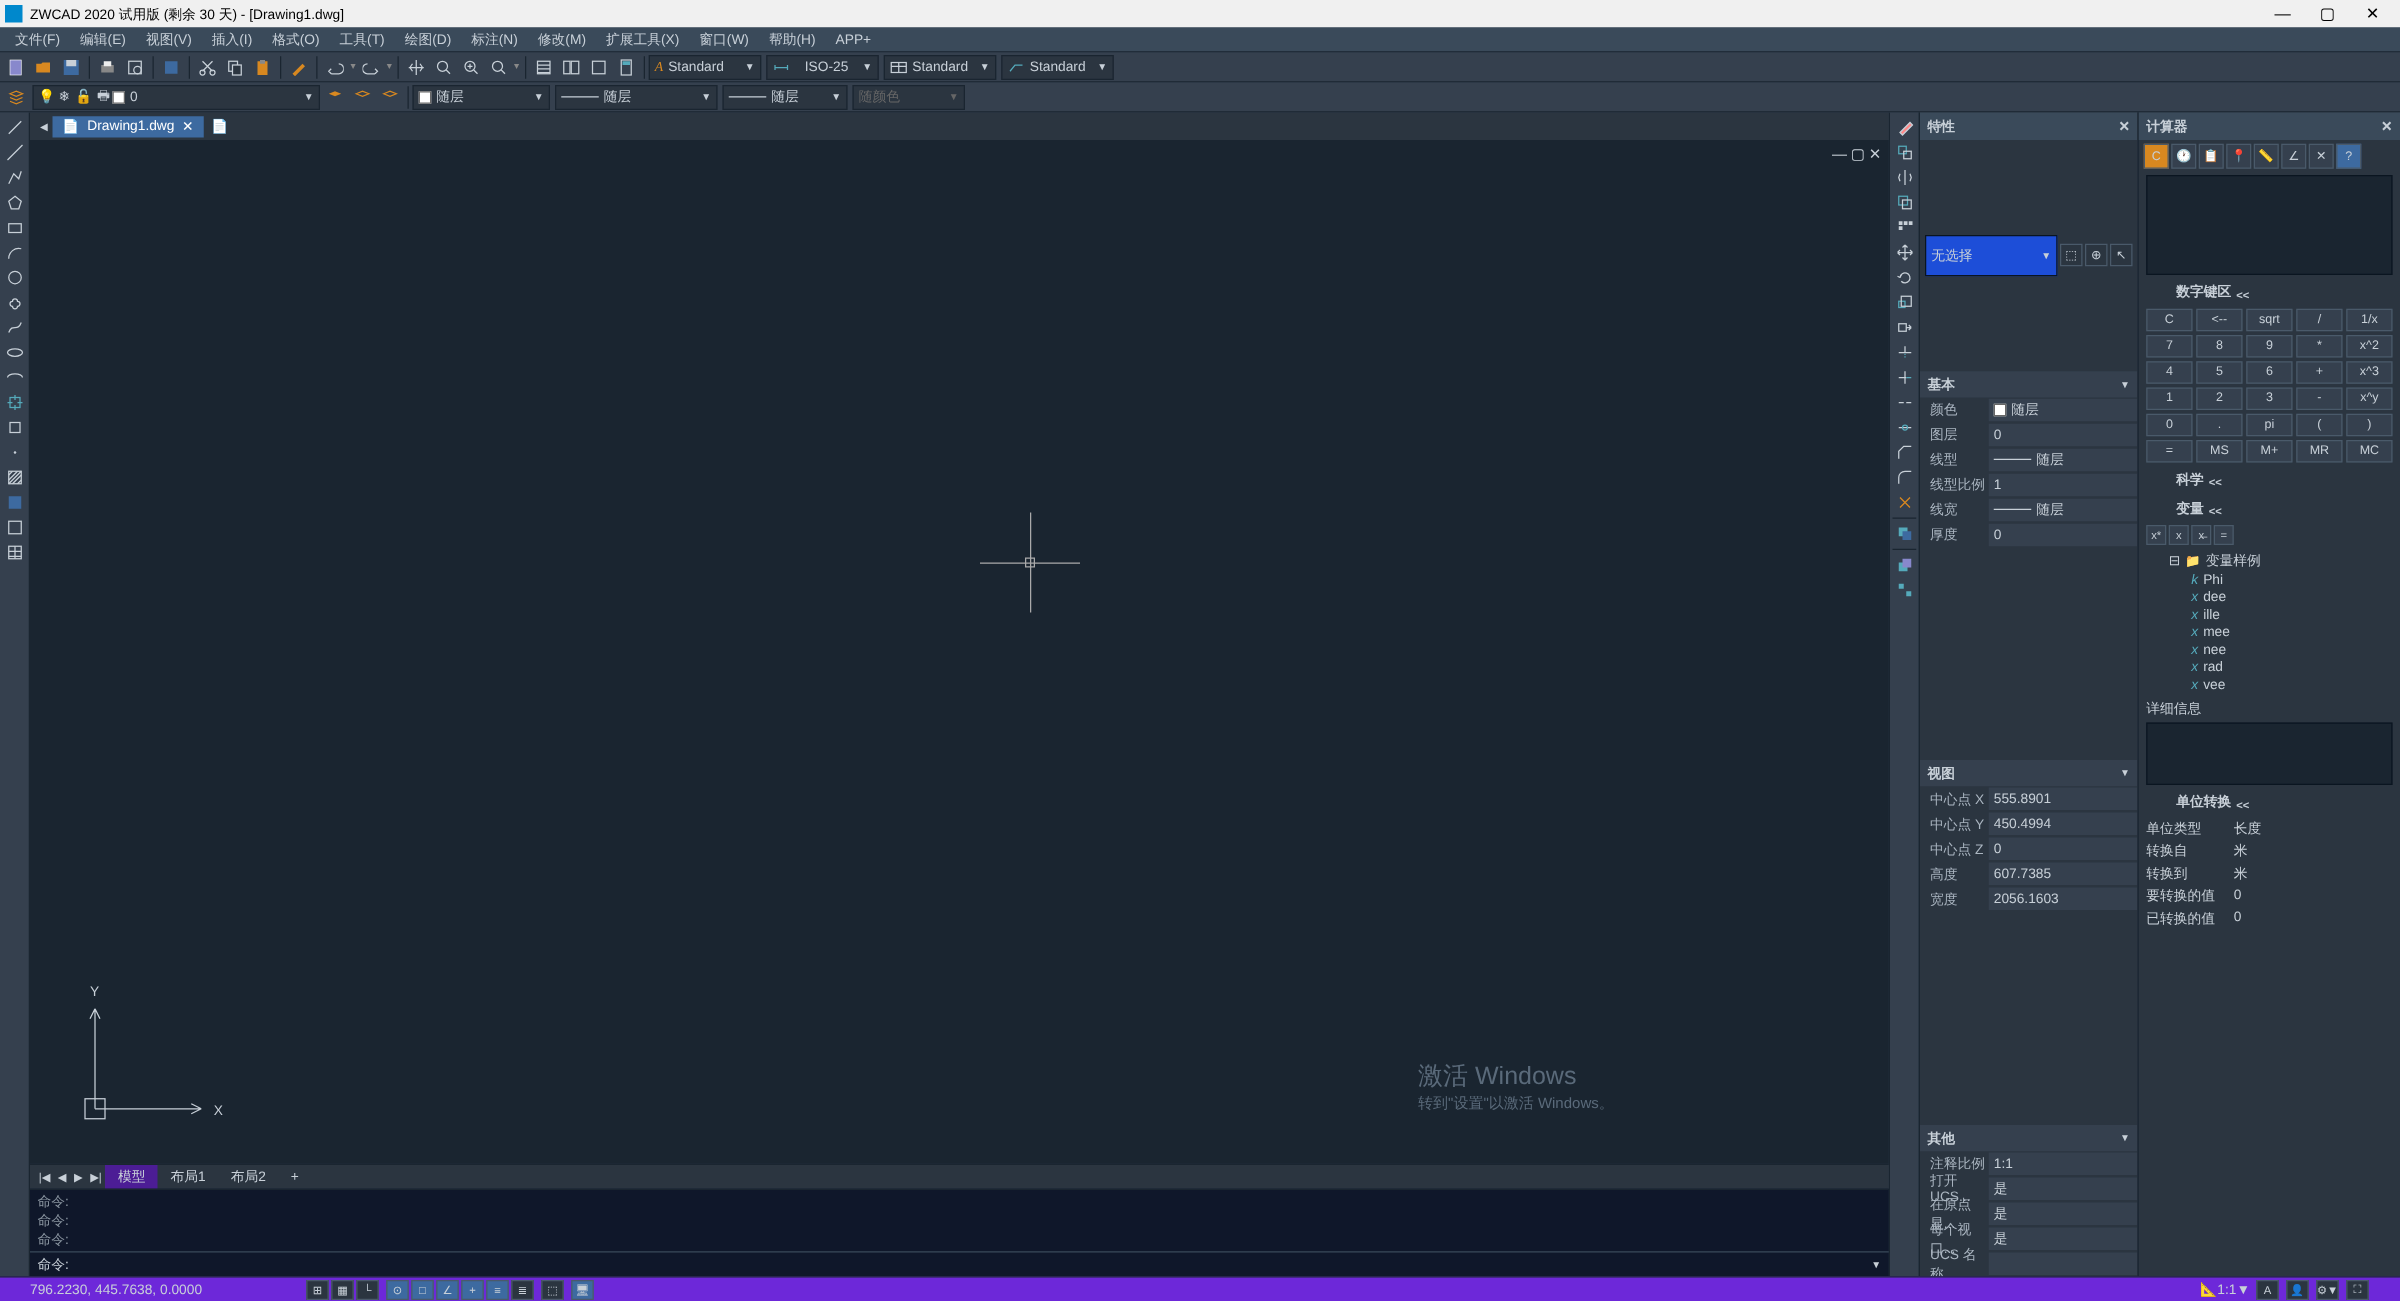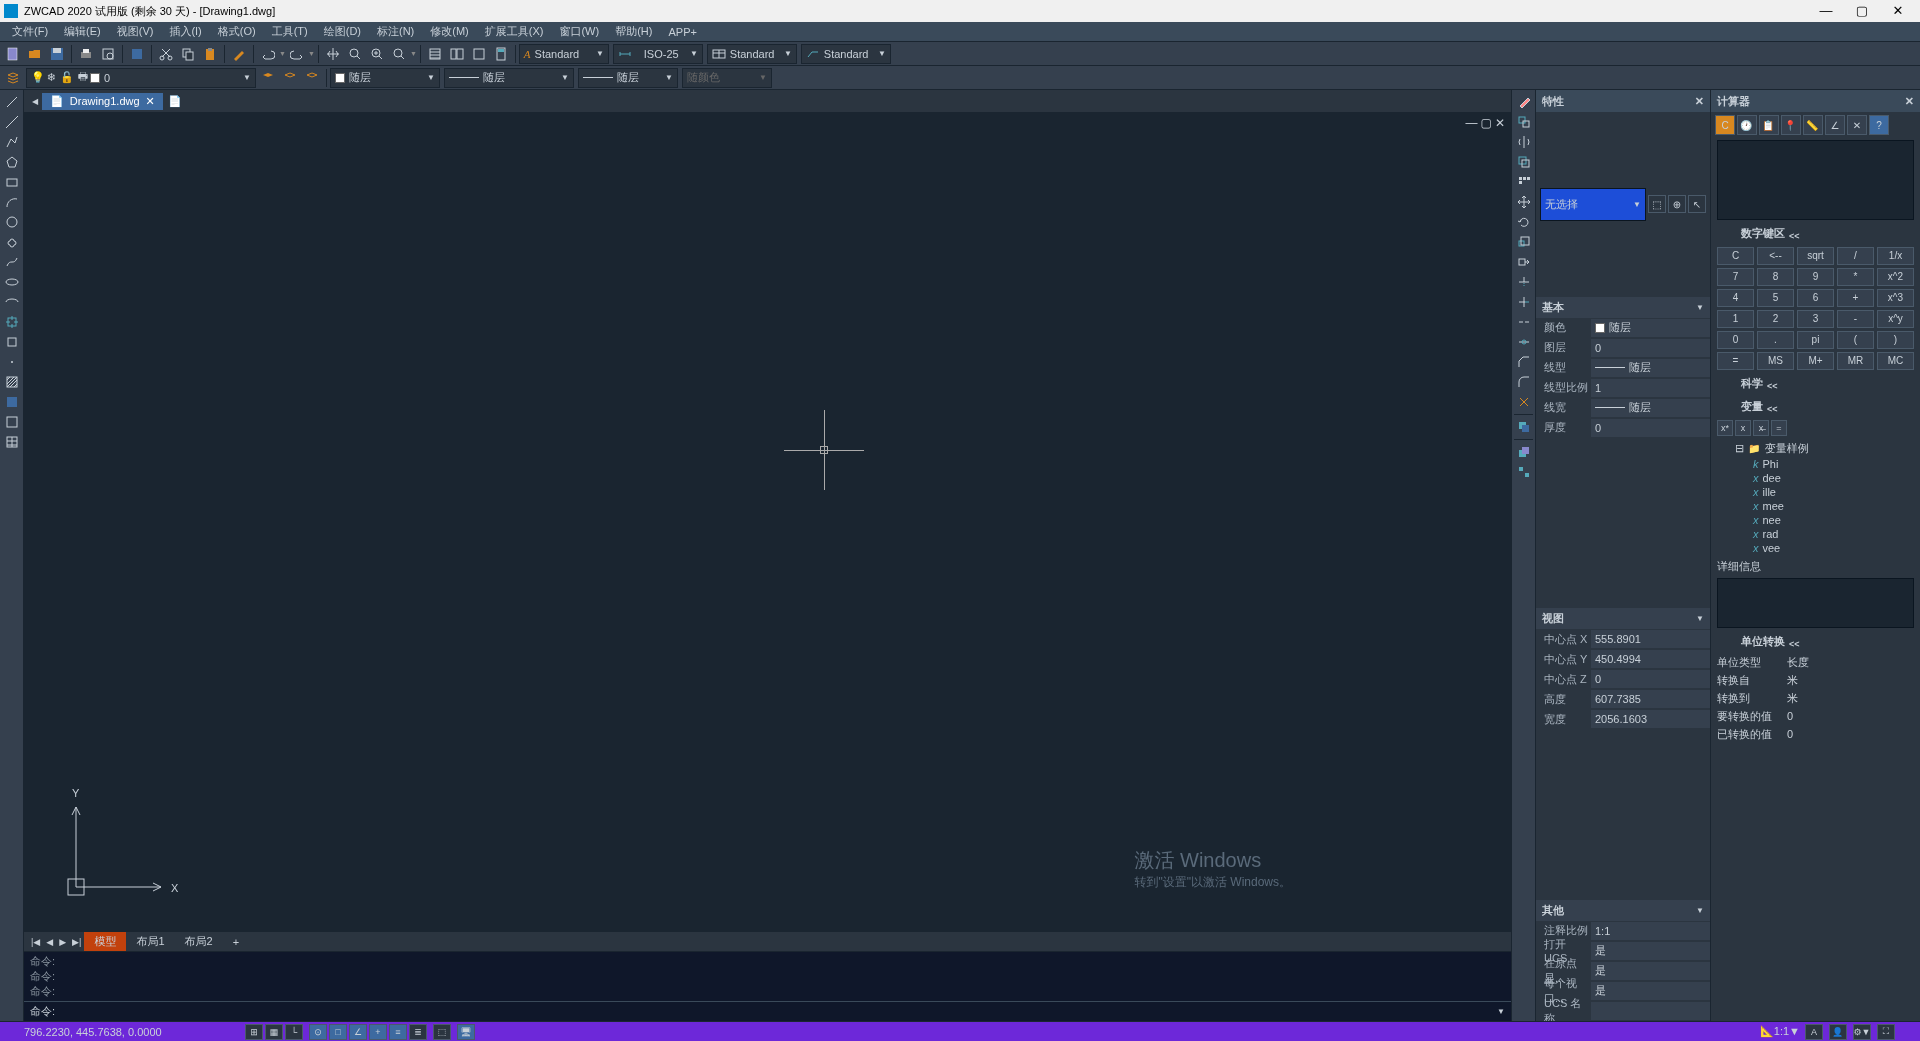--- a/index.html
+++ b/index.html
@@ -39,21 +39,21 @@
 .canvas-min-btns span { cursor: pointer; font-size: 12px; }
 .crosshair { position: absolute; left: 760px; top: 298px; width: 80px; height: 80px; pointer-events: none; }
 .crosshair::before { content: ''; position: absolute; left: 50%; top: 0; width: 1px; height: 100%; background: #aaa; }
 .crosshair::after { content: ''; position: absolute; top: 50%; left: 0; height: 1px; width: 100%; background: #aaa; }
 .crosshair .box { position: absolute; left: 50%; top: 50%; width: 8px; height: 8px; margin: -4px; border: 1px solid #aaa; }
 .ucs-icon { position: absolute; left: 32px; bottom: 24px; pointer-events: none; }
 
 .layout-tabs { height: 20px; background: #2b3540; display: flex; align-items: center; padding: 0 4px; border-top: 1px solid #1a2530; }
 .layout-tabs .nav { padding: 0 3px; cursor: pointer; font-size: 9px; }
 .layout-tabs .ltab { padding: 2px 10px; cursor: pointer; }
-.layout-tabs .ltab.active { background: #c2410c; }
+.layout-tabs .ltab.active { background: #4c1d95; }
 
 .commandline { height: 70px; background: #0f172a; border-top: 1px solid #1a2530; display: flex; flex-direction: column; font-family: monospace; font-size: 11px; }
 .cmd-history { flex: 1; padding: 2px 6px; overflow: hidden; color: #8a95a0; }
 .cmd-input-row { height: 20px; border-top: 1px solid #3a4a5a; padding: 2px 6px; display: flex; align-items: center; }
 .cmd-input-row input { flex: 1; background: transparent; border: none; color: #c8d0d8; outline: none; font-family: monospace; }
 
 .right-toolbar { width: 24px; background: #35404e; border-left: 1px solid #1a2530; display: flex; flex-direction: column; padding-top: 2px; }
 .right-toolbar .tbtn { width: 20px; height: 18px; margin: 1px auto; }
 .right-toolbar .rt-sep { height: 1px; background: #1a2530; margin: 2px 2px; }
 

